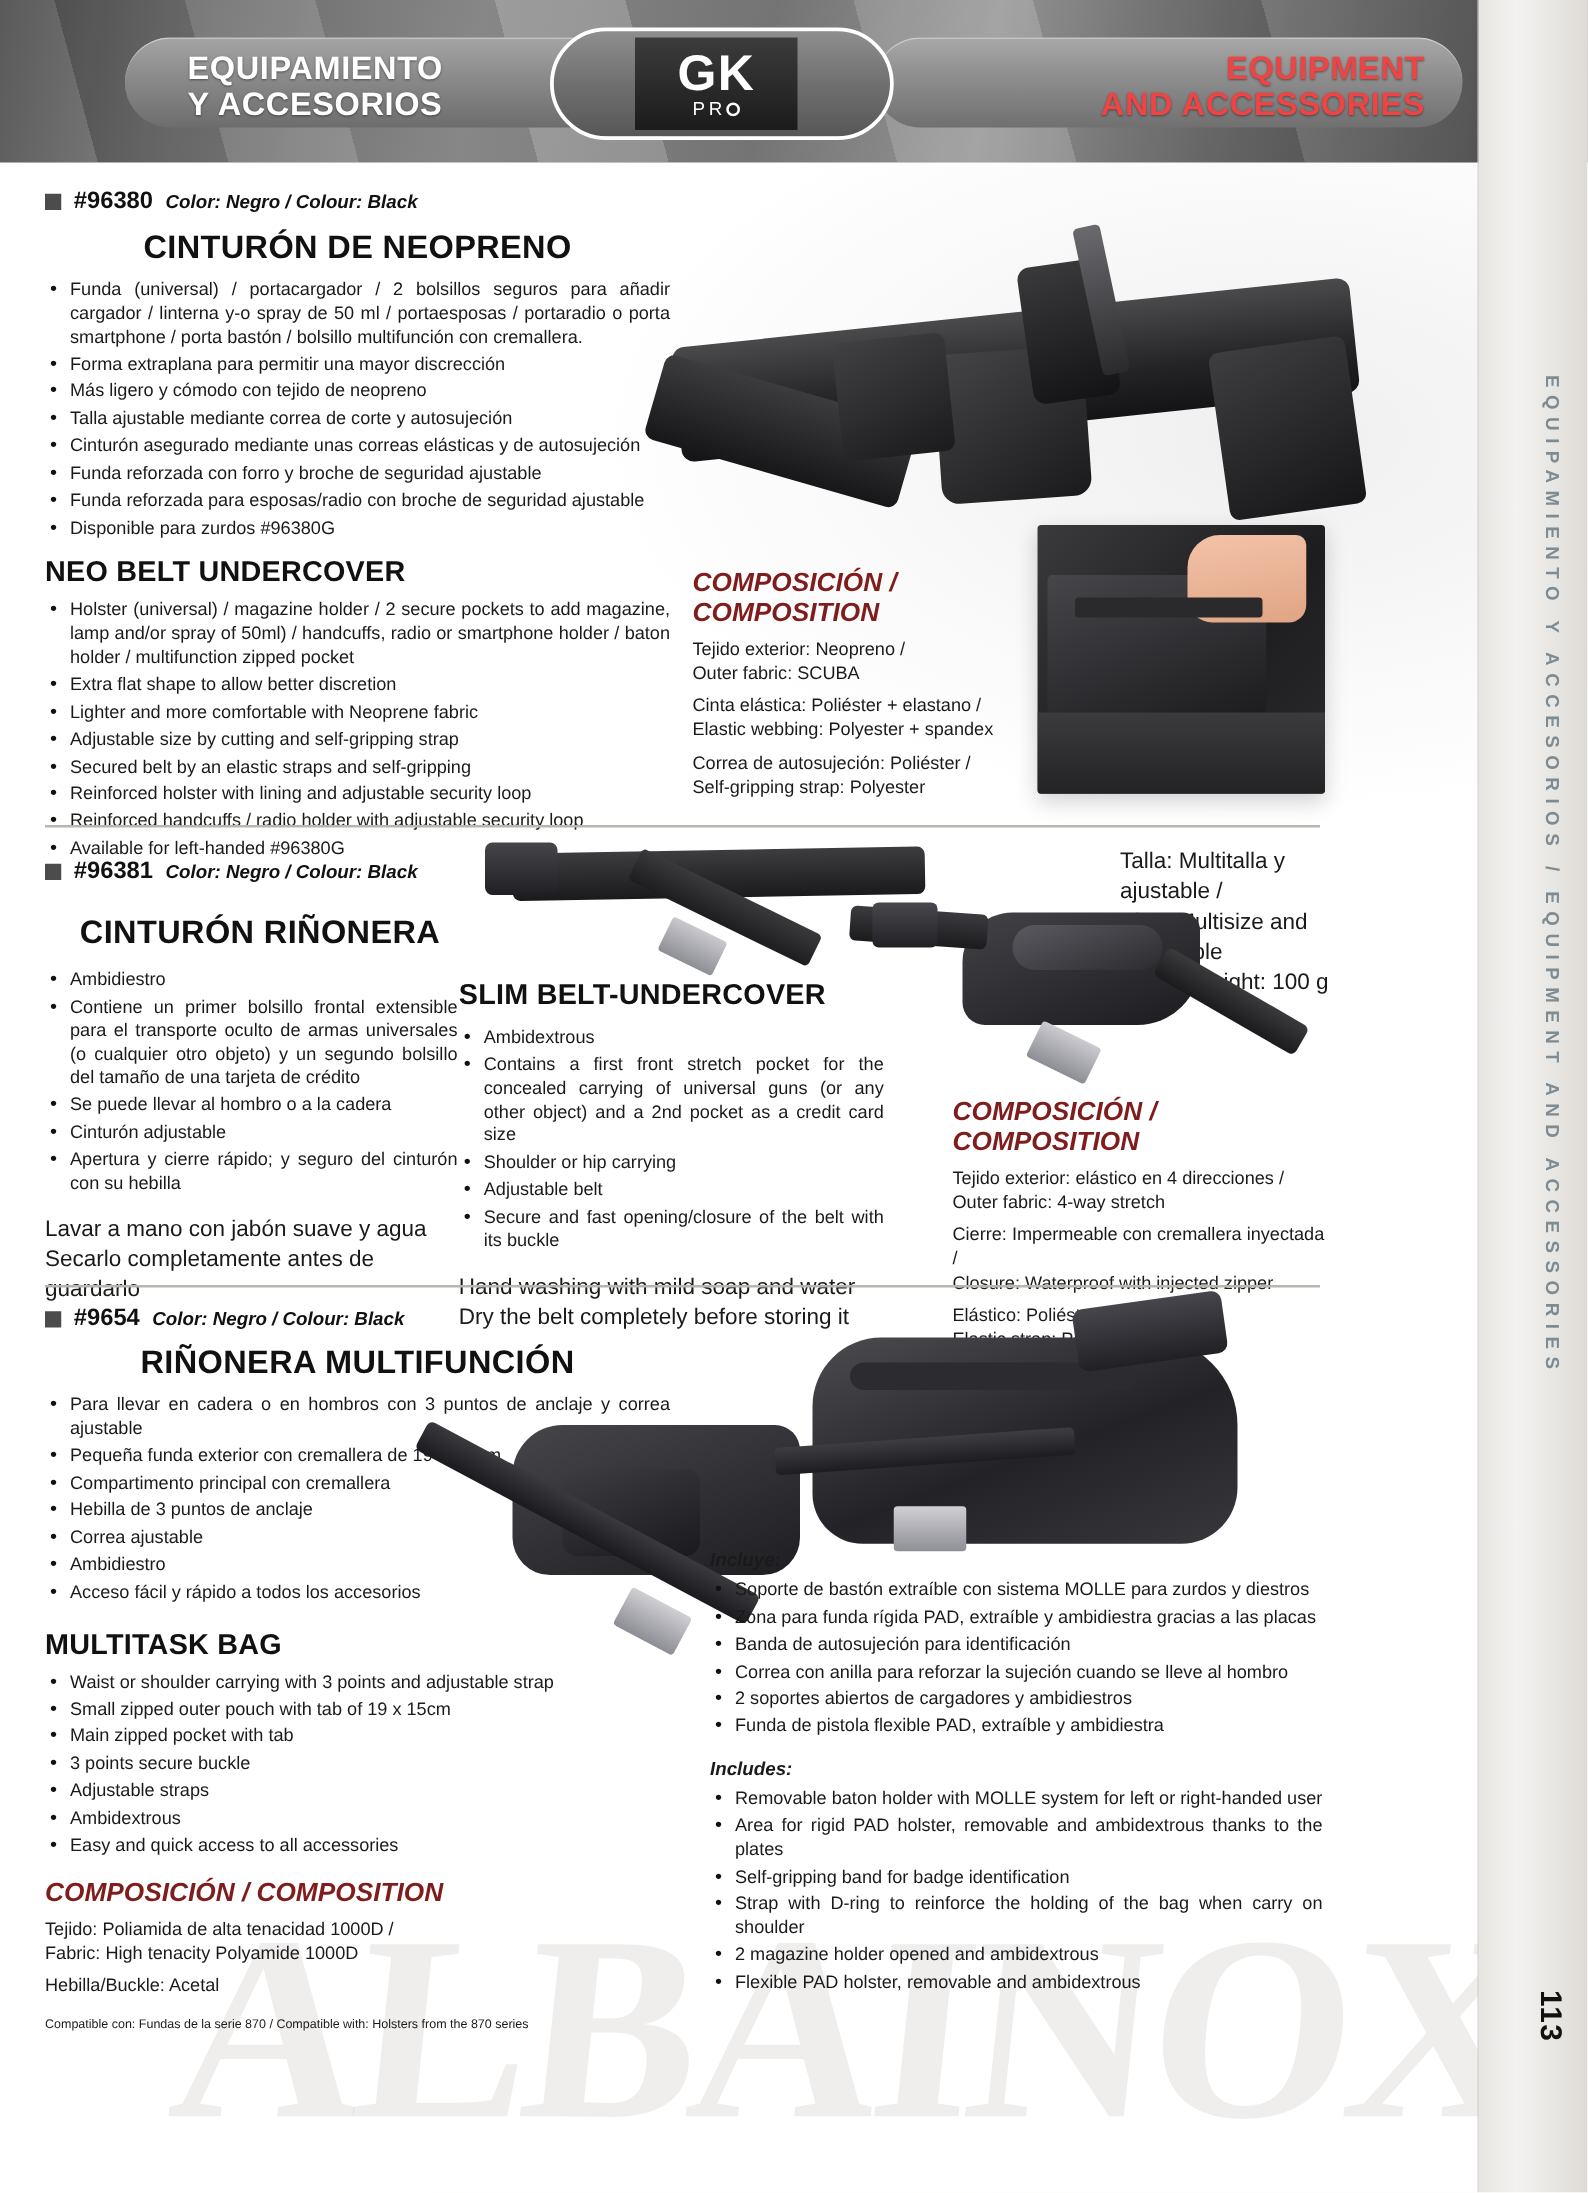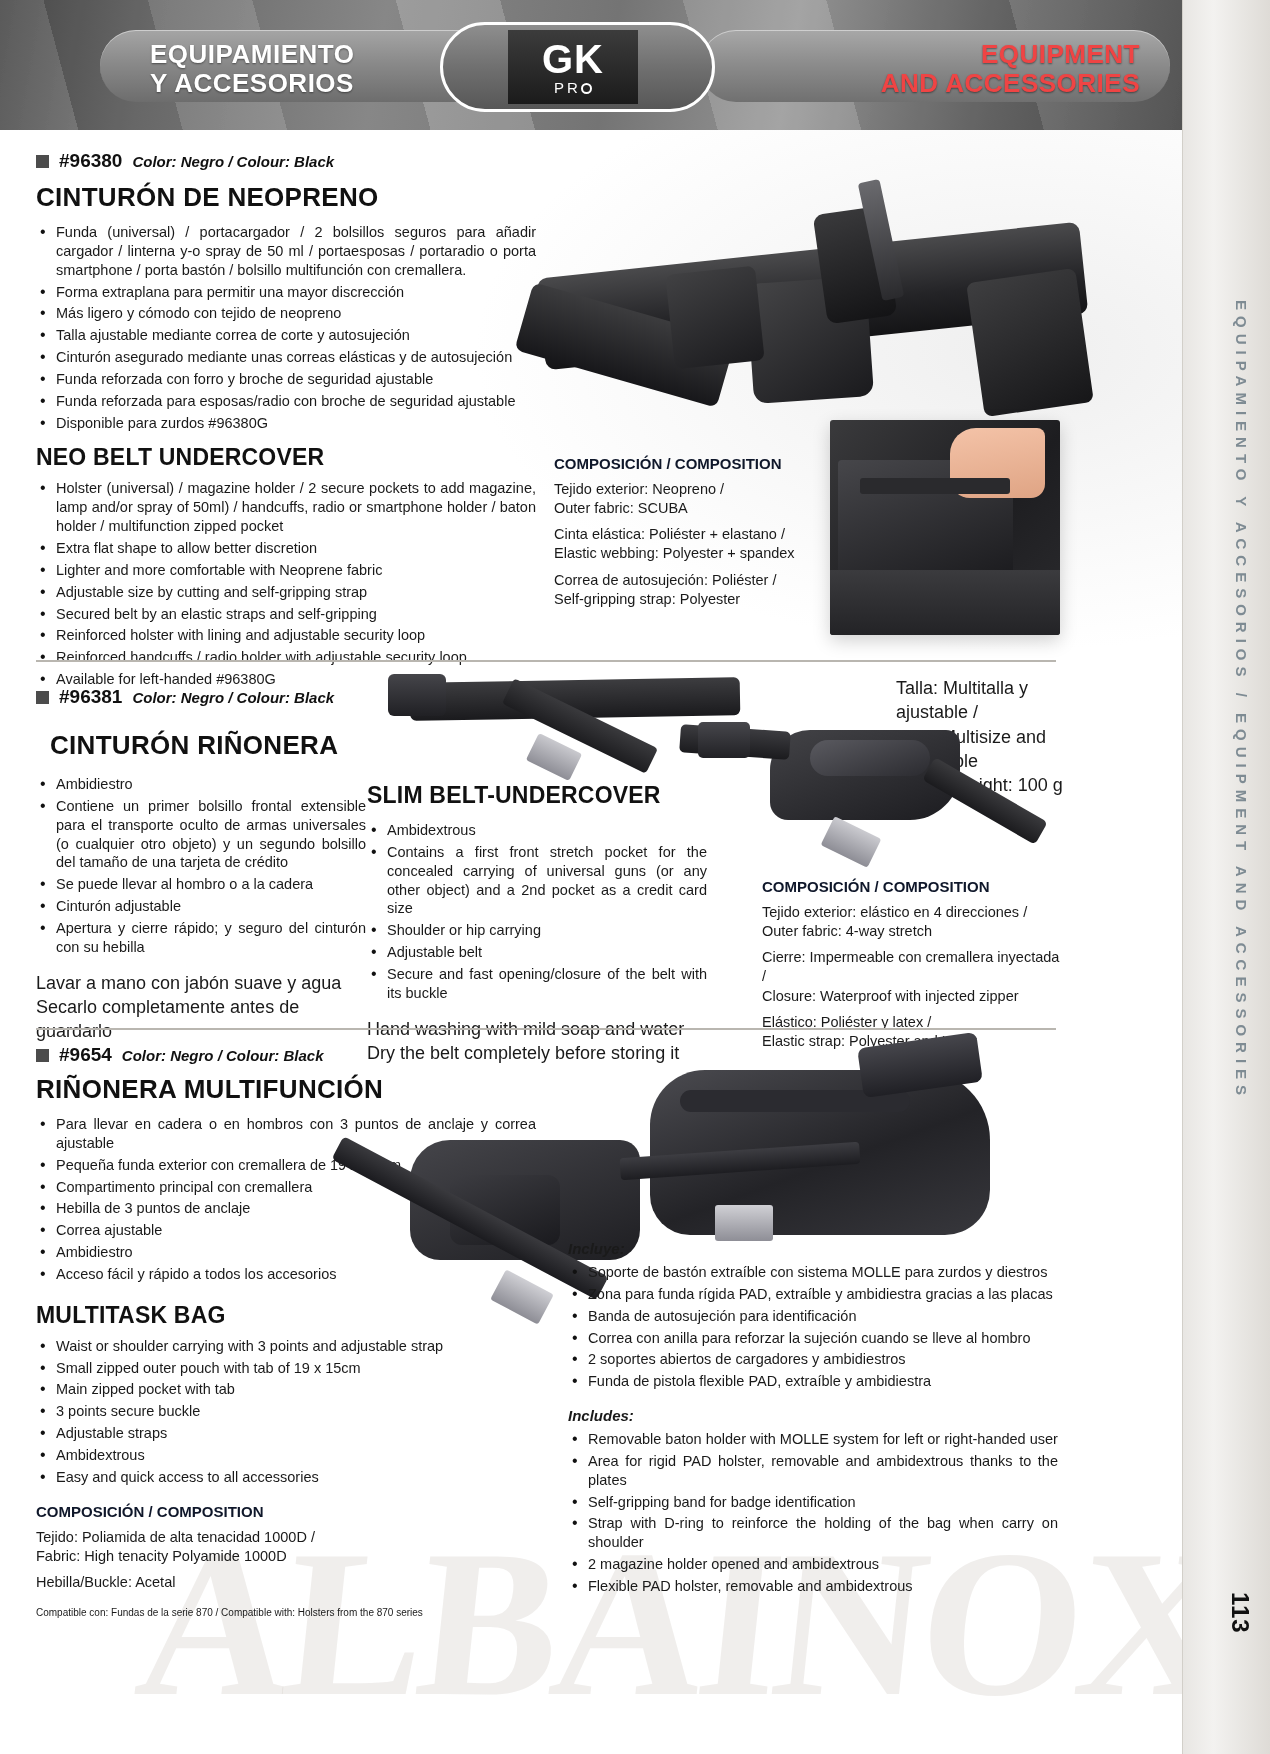--- a/index.html
+++ b/index.html
@@ -100,34 +100,34 @@
     writing-mode: vertical-rl;
     color:#111; font-size:24px; font-weight:bold; letter-spacing:1px;
   }
 
   
   .sku-line { display:flex; align-items:center; gap:10px; }
   .sku-sq { width:13px; height:13px; background:#4c4c4c; display:inline-block; }
   .sku { font-size:19px; font-weight:bold; color:#111; }
   .colour { font-size:15px; font-style:italic; font-weight:bold; color:#111; }
   h2.prod {
-    font-size:26px; font-weight:bold; color:#111; margin:10px 0 10px 0; letter-spacing:0.3px;
+    font-size:26px; font-weight:bold; color:#111; margin:10px 0 10px 0; letter-spacing:0.3px;text-align:center;
   }
   h3.prod-en {
     font-size:23px; font-weight:bold; color:#111; margin:12px 0 8px 0; letter-spacing:0.2px;
   }
   ul.feat { list-style:none; margin:0; padding:0; }
   ul.feat li {
     position:relative; padding-left:20px; margin-bottom:3px;
     font-size:14.5px; line-height:1.30; color:#1a1a1a; text-align:justify;
   }
   ul.feat li:before {
     content:"\2022"; position:absolute; left:4px; top:-1px; font-size:16px; color:#111;
   }
-  .comp-title { font-size:15px; font-weight:bold; color:#0f172a; margin-bottom:8px; }
+  .comp-title { font-size:21px; font-weight:bold; color:#7f1d1d; margin-bottom:8px;font-style:italic; }
   .comp-line { font-size:14.5px; line-height:1.32; color:#1a1a1a; margin-bottom:7px; }
   .small-note { font-size:18px; line-height:1.35; color:#1a1a1a; }
   .hr {
     position:absolute; left:36px; width:1020px; height:2px;
     background:#b9b6b0;
   }
   .belt-img {
     position:absolute; left:520px; top:150px; width:570px; height:300px;
   }
   .belt-strap {

